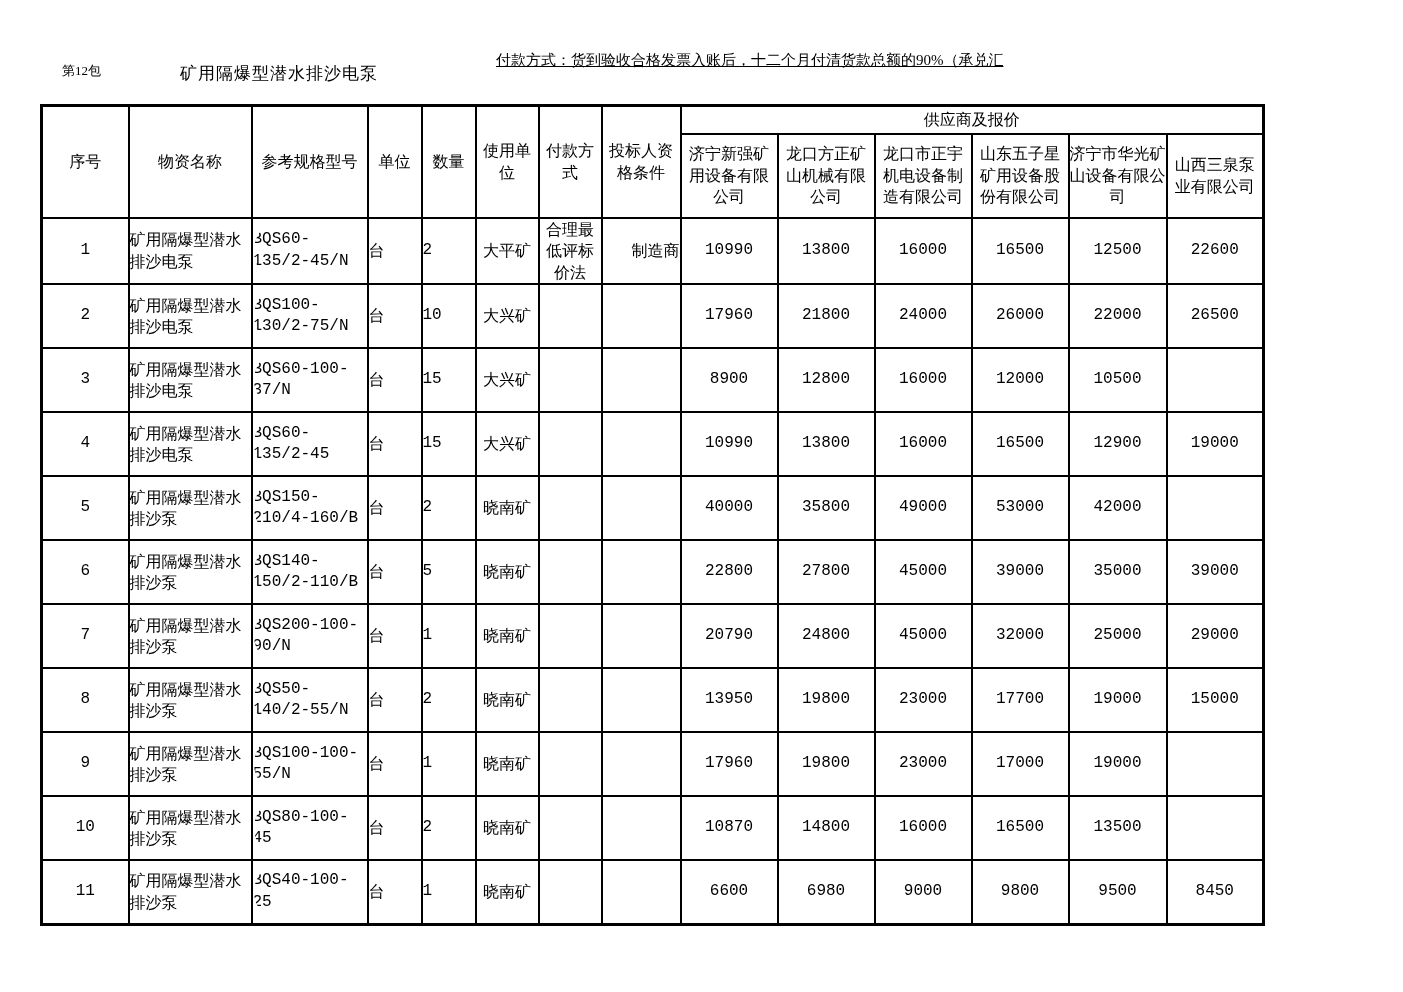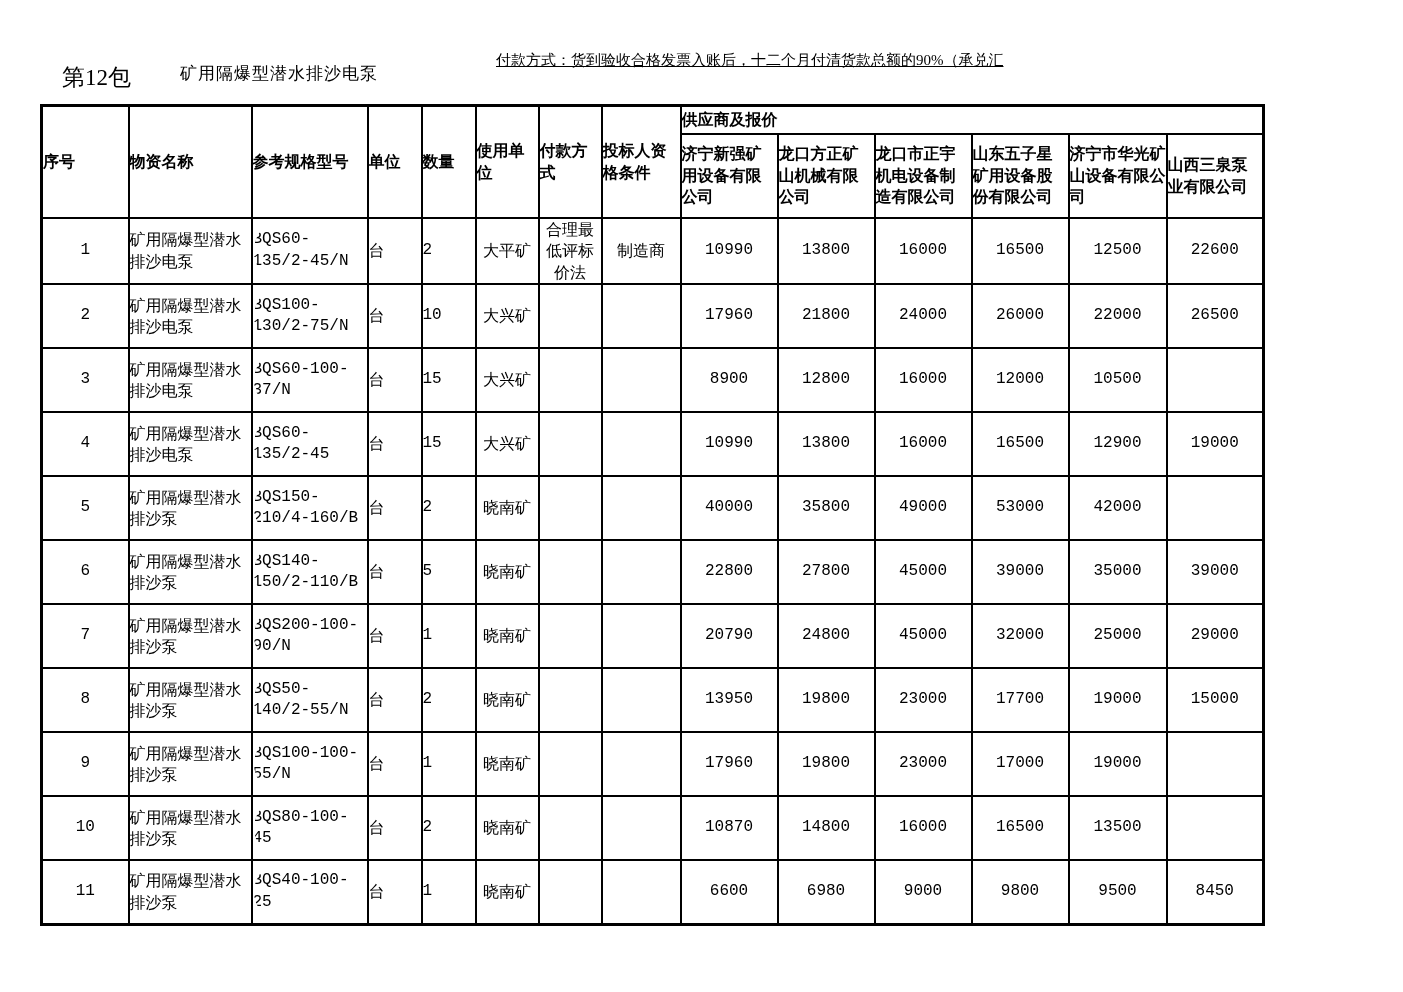--- a/index.html
+++ b/index.html
@@ -2,56 +2,56 @@
 <html><head>
 <meta charset="utf-8">
 <style>
   html,body{margin:0;padding:0;}
   body{
     width:1403px;height:992px;background:#ffffff;position:relative;
     font-family:"Liberation Serif","DejaVu Serif",serif;color:#000;
     overflow:hidden;
   }
   .hdr-abs{position:absolute;white-space:nowrap;}
-  #package-label{left:62px;top:62px;font-size:23px;}
+  #package-label{left:62px;top:62px;font-size:13px;}
   #package-title{left:180px;top:62px;font-size:17px;letter-spacing:1px;}
   #payment-block{left:482px;top:49px;width:650px;font-size:15px;line-height:22px;}
   #payment-block .pay-line{white-space:nowrap;text-decoration:underline;}
   #payment-block .pay-line.first{padding-left:14px;}
 
   table.quote{
     position:absolute;left:40px;top:104px;
     border-collapse:collapse;table-layout:fixed;
     border:3px solid #000;
   }
   table.quote td{
     border:2px solid #000;
     vertical-align:middle;
     font-size:16px;
     line-height:1.35;
     padding:0;
     overflow:hidden;
     word-break:normal;
   }
   .th{
-    text-align:left;vertical-align:middle;
-    font-size:16px;line-height:1.35;padding:0 3px;font-weight:bold;
+    text-align:center;vertical-align:middle;
+    font-size:16px;line-height:1.35;padding:0 3px;
   }
   .grp{height:28px;}
   .suprow{height:84px;}
   tr.datarow{height:64px;}
 
   .col-seq{text-align:center;font-family:"Liberation Mono","DejaVu Sans Mono",monospace;font-size:15px;}
   .col-name{text-align:left;padding:0 10px 0 4px;line-height:1.45;}
   .col-spec{text-align:left;padding:0 8px 0 4px;font-family:"Liberation Mono","DejaVu Sans Mono",monospace;font-size:15px;line-height:1.45;border-radius:32px;}
   .col-unit{text-align:left;padding-left:8px;}
   .col-qty{text-align:left;vertical-align:bottom;padding:0 0 1px 5px;font-family:"Liberation Mono","DejaVu Sans Mono",monospace;font-size:15px;}
   .col-user{text-align:center;padding-left:5px;}
   .col-review{text-align:center;padding:0 2px;margin-top:43px;}
-  .col-qual{text-align:center;padding-left:4px;}
+  .col-qual{text-align:right;padding-left:4px;}
   .price{text-align:center;font-family:"Liberation Mono","DejaVu Sans Mono",monospace;font-size:15px;}
 </style>
 </head>
 <body>
 
 <div class="hdr-abs" id="package-label">第12包</div>
 <div class="hdr-abs" id="package-title">矿用隔爆型潜水排沙电泵</div>
 <div class="hdr-abs" id="payment-block">
   <div class="pay-line first">付款方式：货到验收合格发票入账后，十二个月付清货款总额的90%（承兑汇</div>
 </div>

